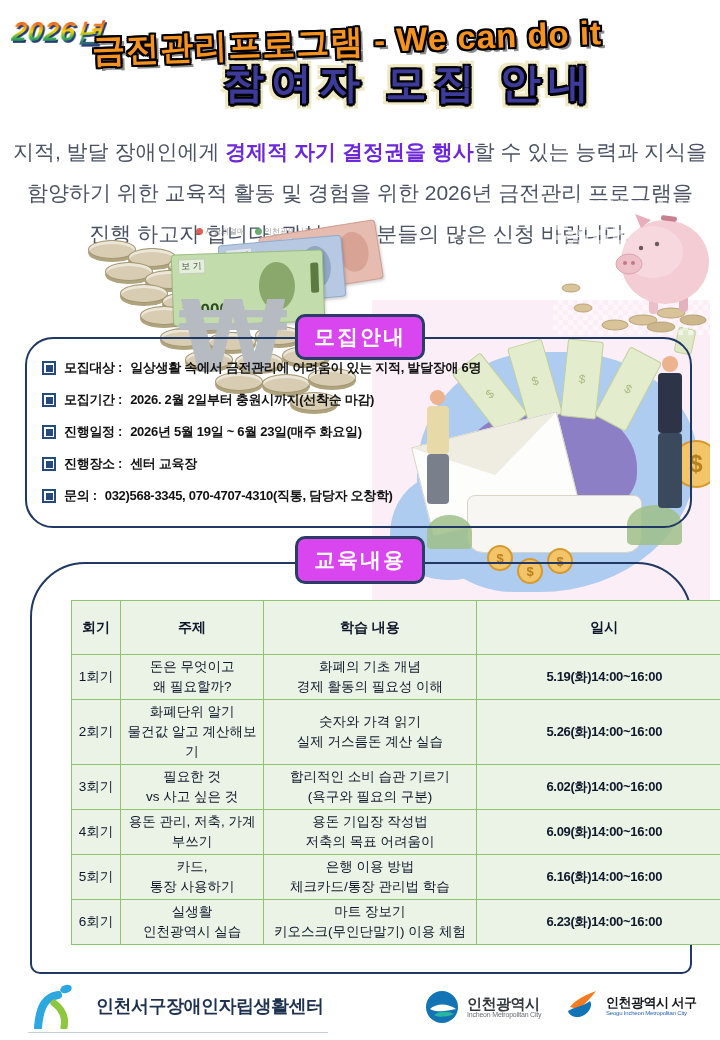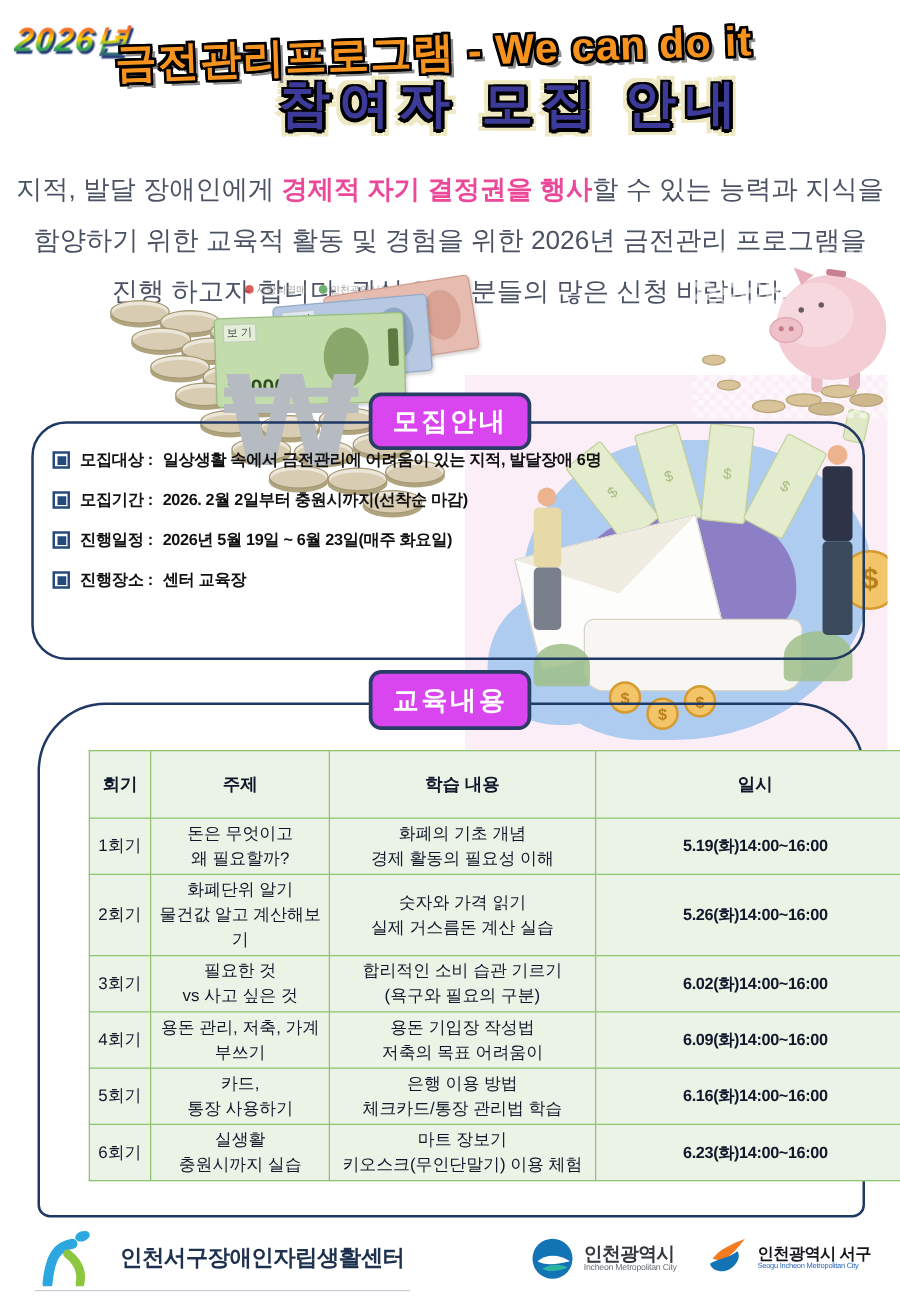--- a/index.html
+++ b/index.html
@@ -16,21 +16,21 @@
     filter:drop-shadow(2px 2px 0 #233a78);}
   .title1{position:absolute;left:92px;top:20px;font-size:33px;font-weight:bold;color:#f6921e;
     transform:rotate(-2deg);letter-spacing:1px;
     text-shadow:-2px -2px 0 #000,2px -2px 0 #000,-2px 2px 0 #000,2px 2px 0 #000,0 2px 0 #000,2px 0 0 #000,0 -2px 0 #000,-2px 0 0 #000,4px 4px 0 rgba(0,0,0,.45);}
   .title2{position:absolute;left:204px;top:56px;font-size:41px;font-weight:bold;color:#3d3b99;letter-spacing:7px;
     text-shadow:-2px -2px 0 #000,2px -2px 0 #000,-2px 2px 0 #000,2px 2px 0 #000,0 3px 0 #000,3px 0 0 #000,
       -5px -5px 0 #efe9c3,5px -5px 0 #efe9c3,-5px 5px 0 #efe9c3,5px 5px 0 #efe9c3,0 -5px 0 #efe9c3,0 5px 0 #efe9c3,-5px 0 0 #efe9c3,5px 0 0 #efe9c3;margin-left:19px;}
 
   
   .intro{position:absolute;left:0;top:131px;width:720px;text-align:center;font-size:21px;line-height:41px;color:#4a5263;}
-  .intro b{color:#ec4899;font-weight:bold;}
+  .intro b{color:#6d28d9;font-weight:bold;}
 
   
   .pink{position:absolute;left:372px;top:300px;width:338px;height:405px;background:#fbeef7;overflow:hidden;}
   .blob-blue{position:absolute;left:45px;top:52px;width:280px;height:240px;background:#aecbf0;
     border-radius:48% 52% 62% 38%/55% 48% 62% 42%;}
   .blob-blue2{position:absolute;left:18px;top:175px;width:110px;height:105px;background:#aecbf0;border-radius:50% 50% 45% 55%/60% 45% 55% 45%;}
   .blob-purple{position:absolute;left:85px;top:105px;width:180px;height:120px;background:#8b7ac2;border-radius:55% 45% 50% 50%/60% 55% 45% 45%;opacity:.95;}
   .fan-note{position:absolute;width:36px;height:78px;background:#e4ecce;border:1px solid #c2d19c;border-radius:3px;
     color:#a8bb80;font-size:12px;display:flex;align-items:center;justify-content:center;}
   .envelope{position:absolute;left:48px;top:128px;width:150px;height:92px;background:#fdfdfb;border:1px solid #d8d4c8;transform:rotate(-14deg);}
@@ -251,20 +251,27 @@
         <span class="r-label">진행일정 :</span>
         <span>2026년 5월 19일 ~ 6월 23일(매주 화요일)</span>
       </div>
     <div class="r-row" data-name="recruit-item">
         <span class="bullet" data-name="square-bullet-icon">
           <i></i>
         </span>
         <span class="r-label">진행장소 :</span>
         <span>센터 교육장</span>
       </div>
+    <div class="r-row" data-name="recruit-item">
+        <span class="bullet" data-name="square-bullet-icon">
+          <i></i>
+        </span>
+        <span class="r-label">문의 :</span>
+        <span>032)568-3345, 070-4707-4310(직통, 담당자 오창학)</span>
+      </div>
   </div>
   <div class="btn btn1" data-name="recruit-section-badge">모집안내</div>
 
   <div class="box2" data-name="education-box"></div>
   <table class="edu" data-name="education-table">
     <colgroup>
         <col style="width:7.4%">
         <col style="width:21.7%">
         <col style="width:32.1%">
         <col style="width:38.8%">
@@ -311,21 +318,21 @@
       <td data-name="session-cell">5회기</td>
       <td class="pre" data-name="topic-cell">카드,
 통장 사용하기</td>
       <td class="pre" data-name="content-cell">은행 이용 방법
 체크카드/통장 관리법 학습</td>
       <td class="date" data-name="date-cell">6.16(화)14:00~16:00</td>
     </tr>
     <tr data-name="table-row">
       <td data-name="session-cell">6회기</td>
       <td class="pre" data-name="topic-cell">실생활
-충원시까지 실습</td>
+인천광역시 실습</td>
       <td class="pre" data-name="content-cell">마트 장보기
 키오스크(무인단말기) 이용 체험</td>
       <td class="date" data-name="date-cell">6.23(화)14:00~16:00</td>
     </tr>
   </tbody>
     </table>
   <div class="btn btn2" data-name="education-section-badge">교육내용</div>
 
   <div class="footer" data-name="footer">
     <div class="org1" data-name="center-logo">

